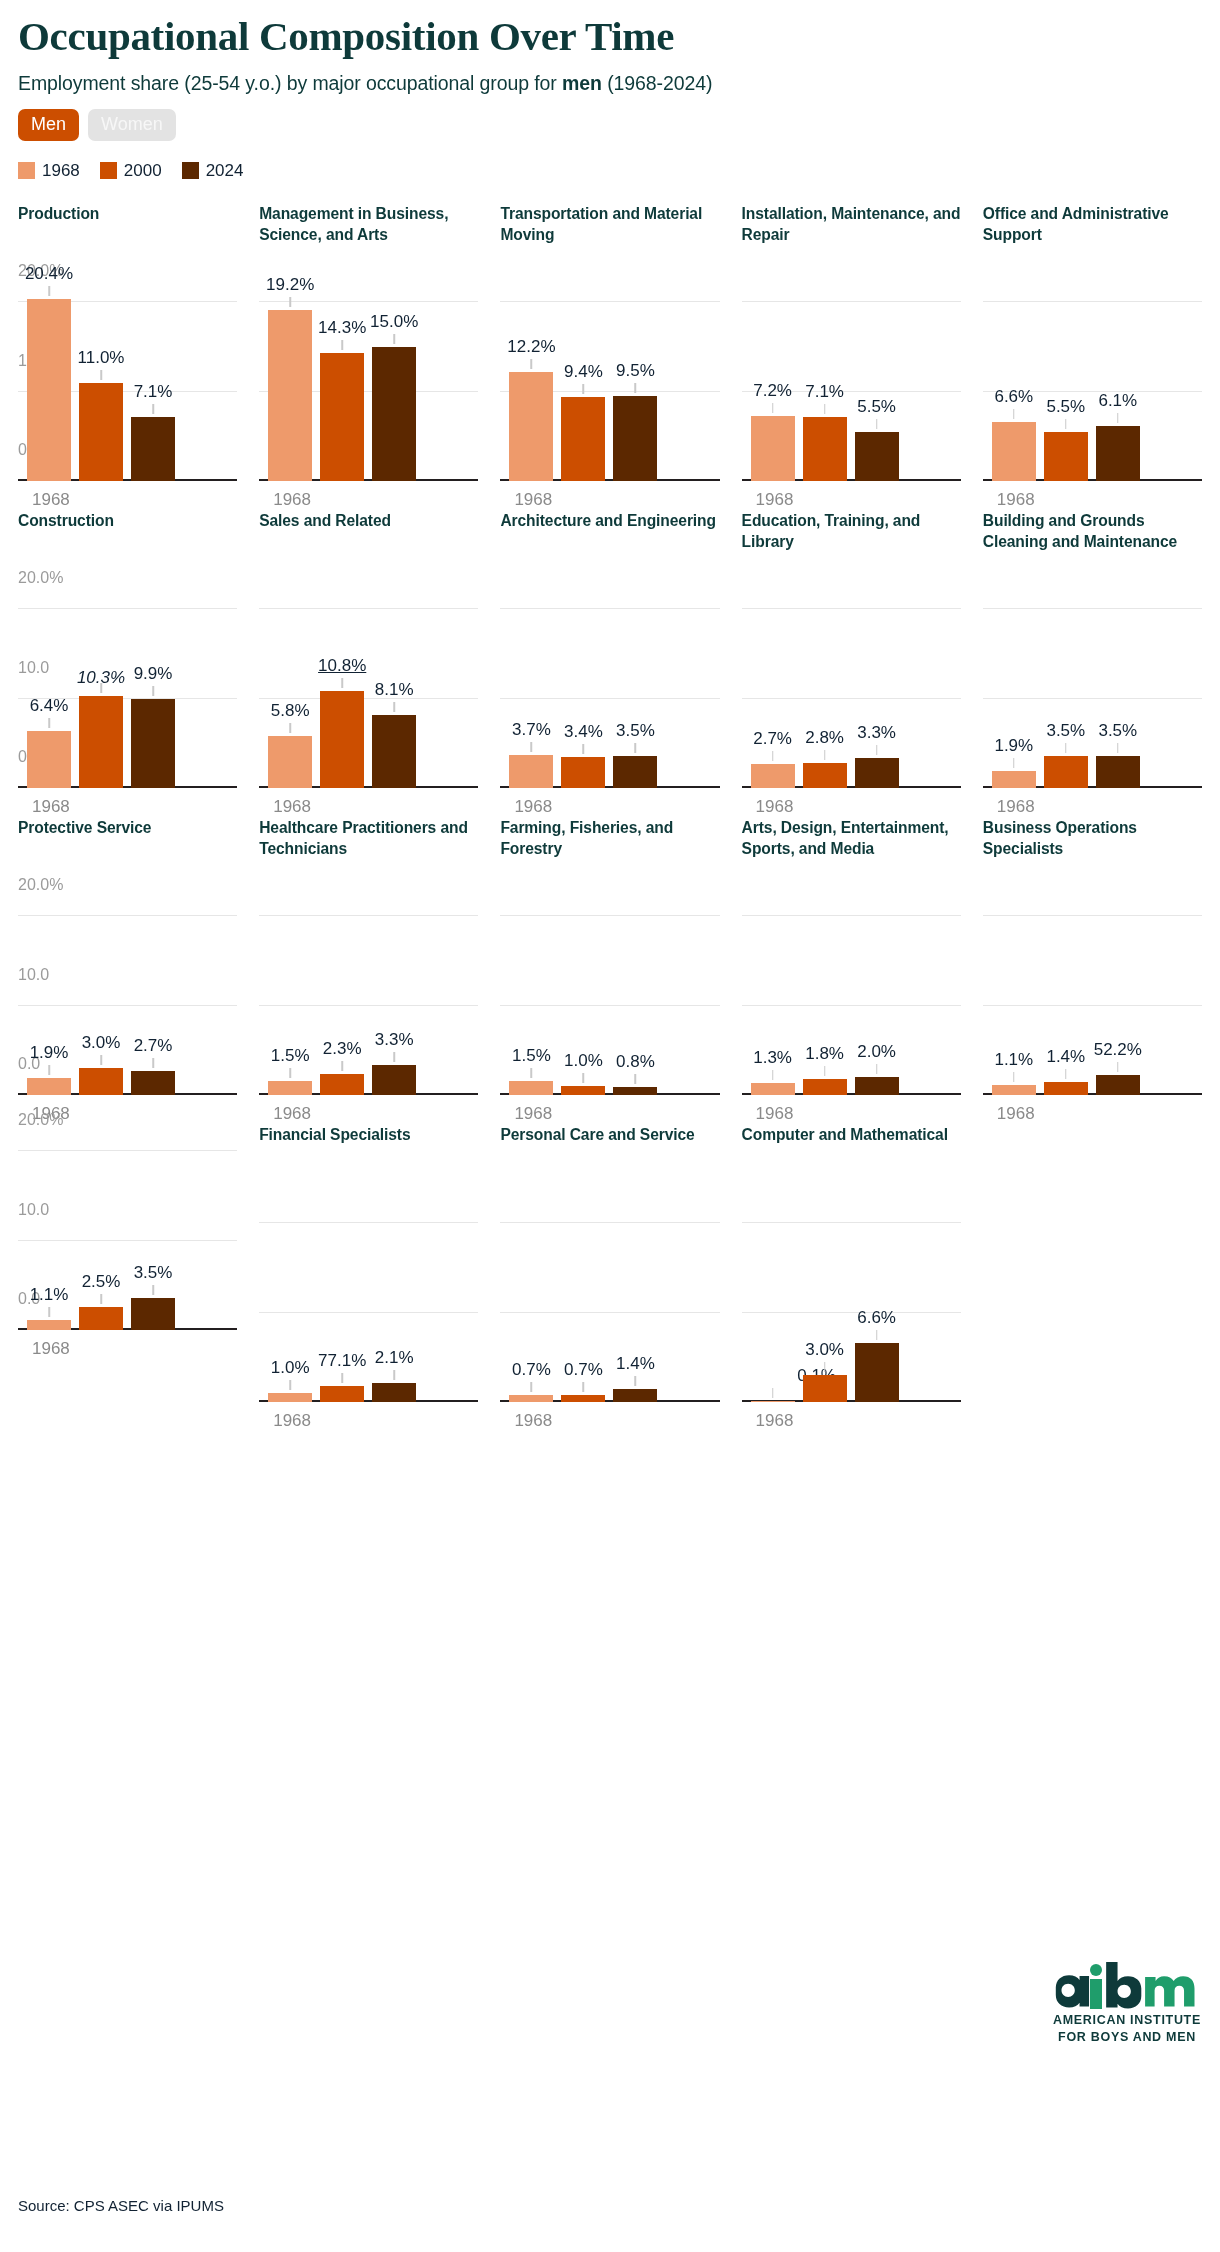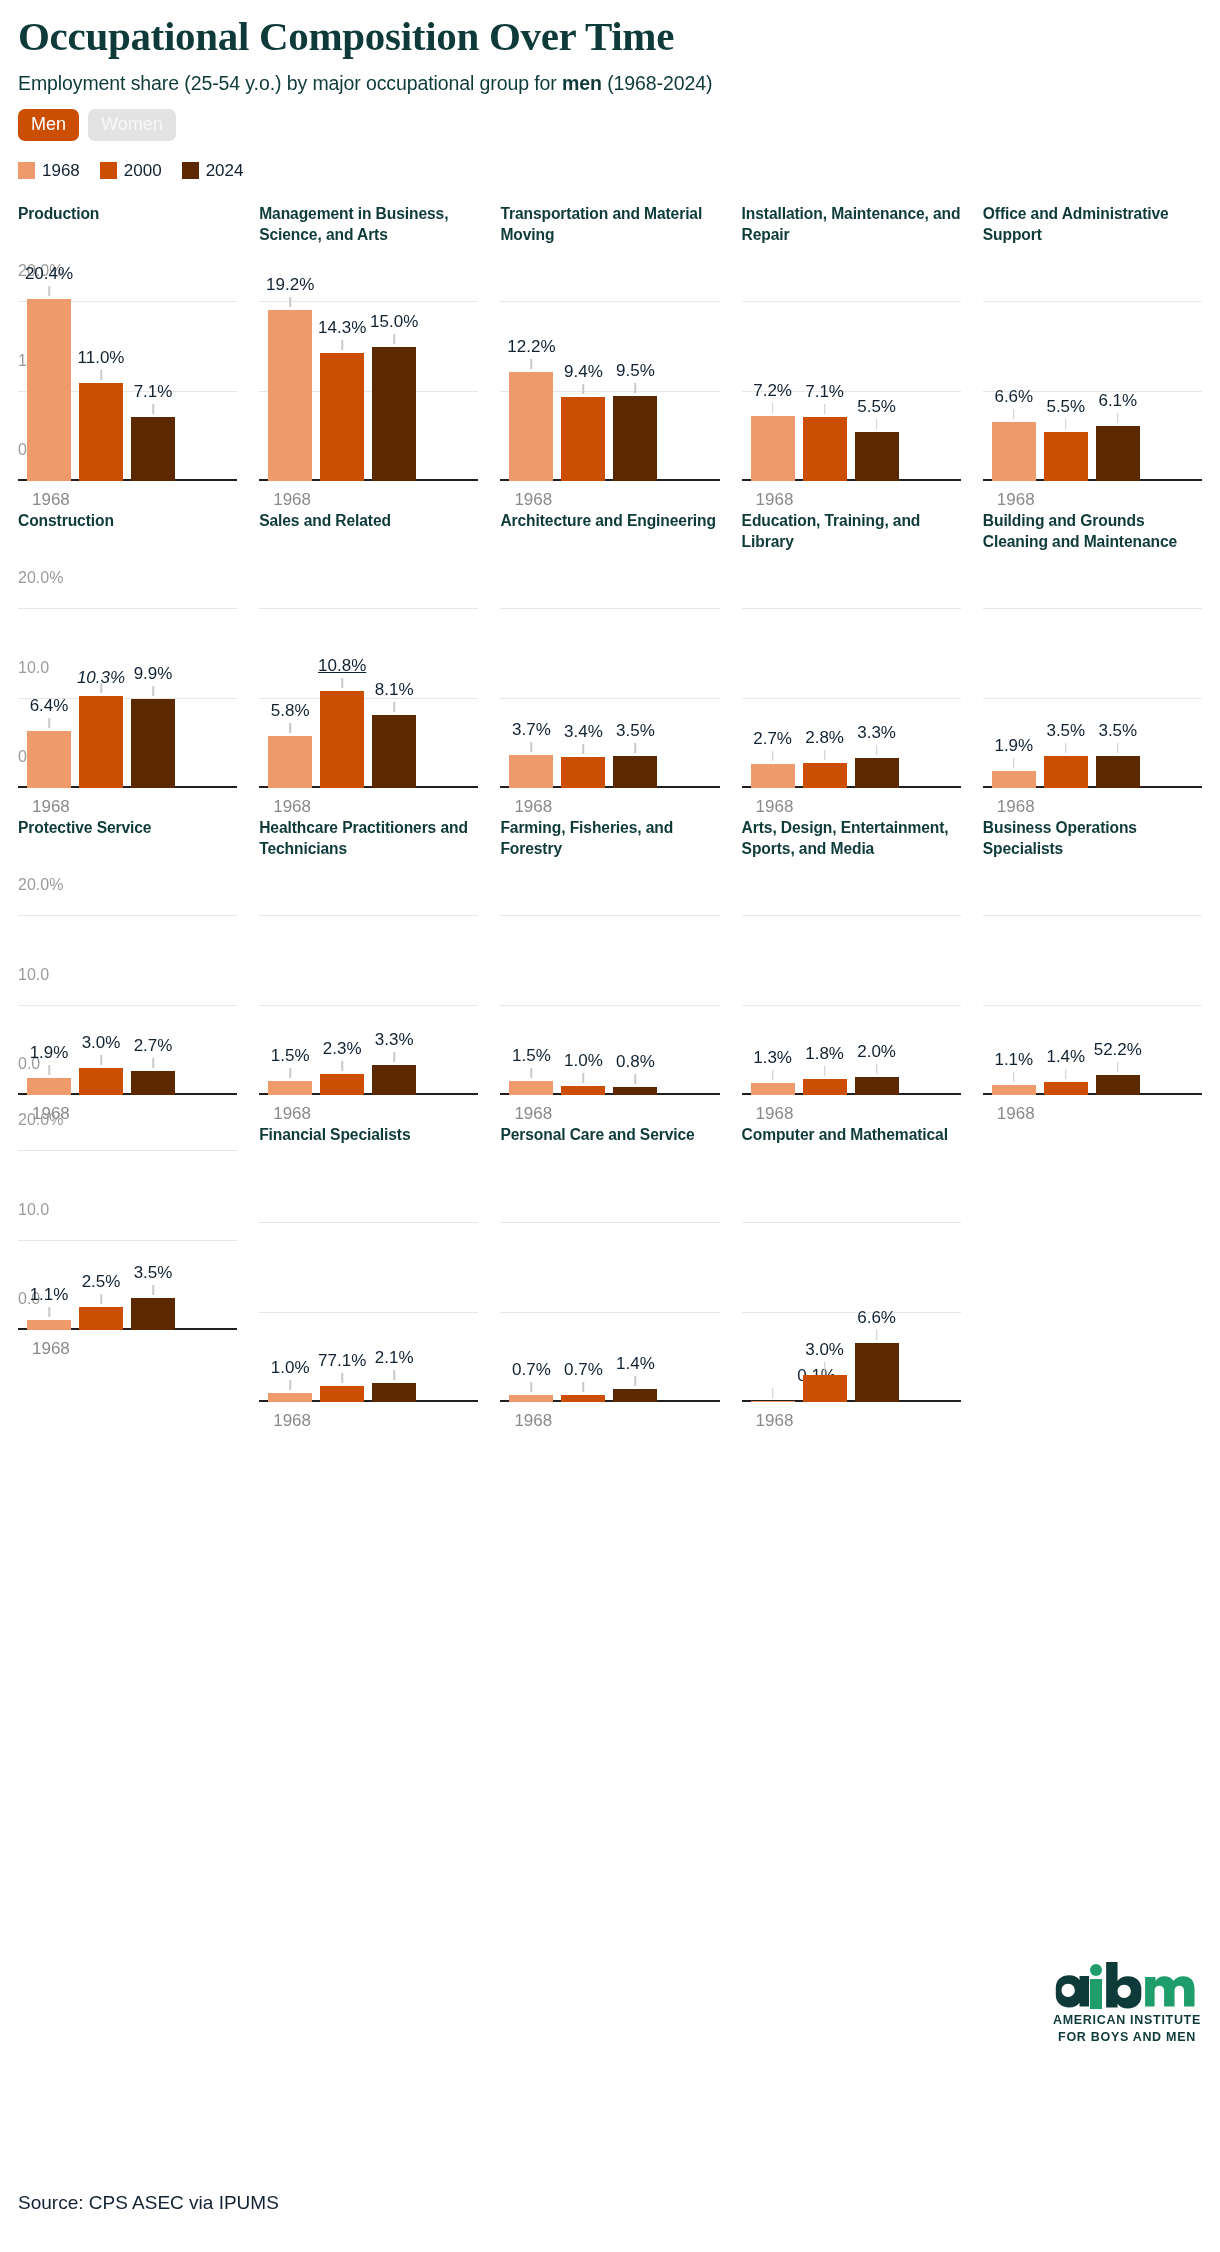--- a/index.html
+++ b/index.html
@@ -163,21 +163,21 @@
     font-size: 12.5px;
     font-weight: bold;
     letter-spacing: 0.7px;
     color: #0E3A3A;
     line-height: 1.35;
   }
   #source-text {
     position: absolute;
     left: 0;
     bottom: 38px;
-    font-size: 19px;
+    font-size: 15px;
     color: #123;
   }
 </style>
 </head>
 <body>
 
 <div id="title">Occupational Composition Over Time</div>
 
 <div id="subtitle"><span>Employment share (25-54 y.o.) by major occupational group for </span><b>men</b><span> (1968-2024)</span></div>
 

